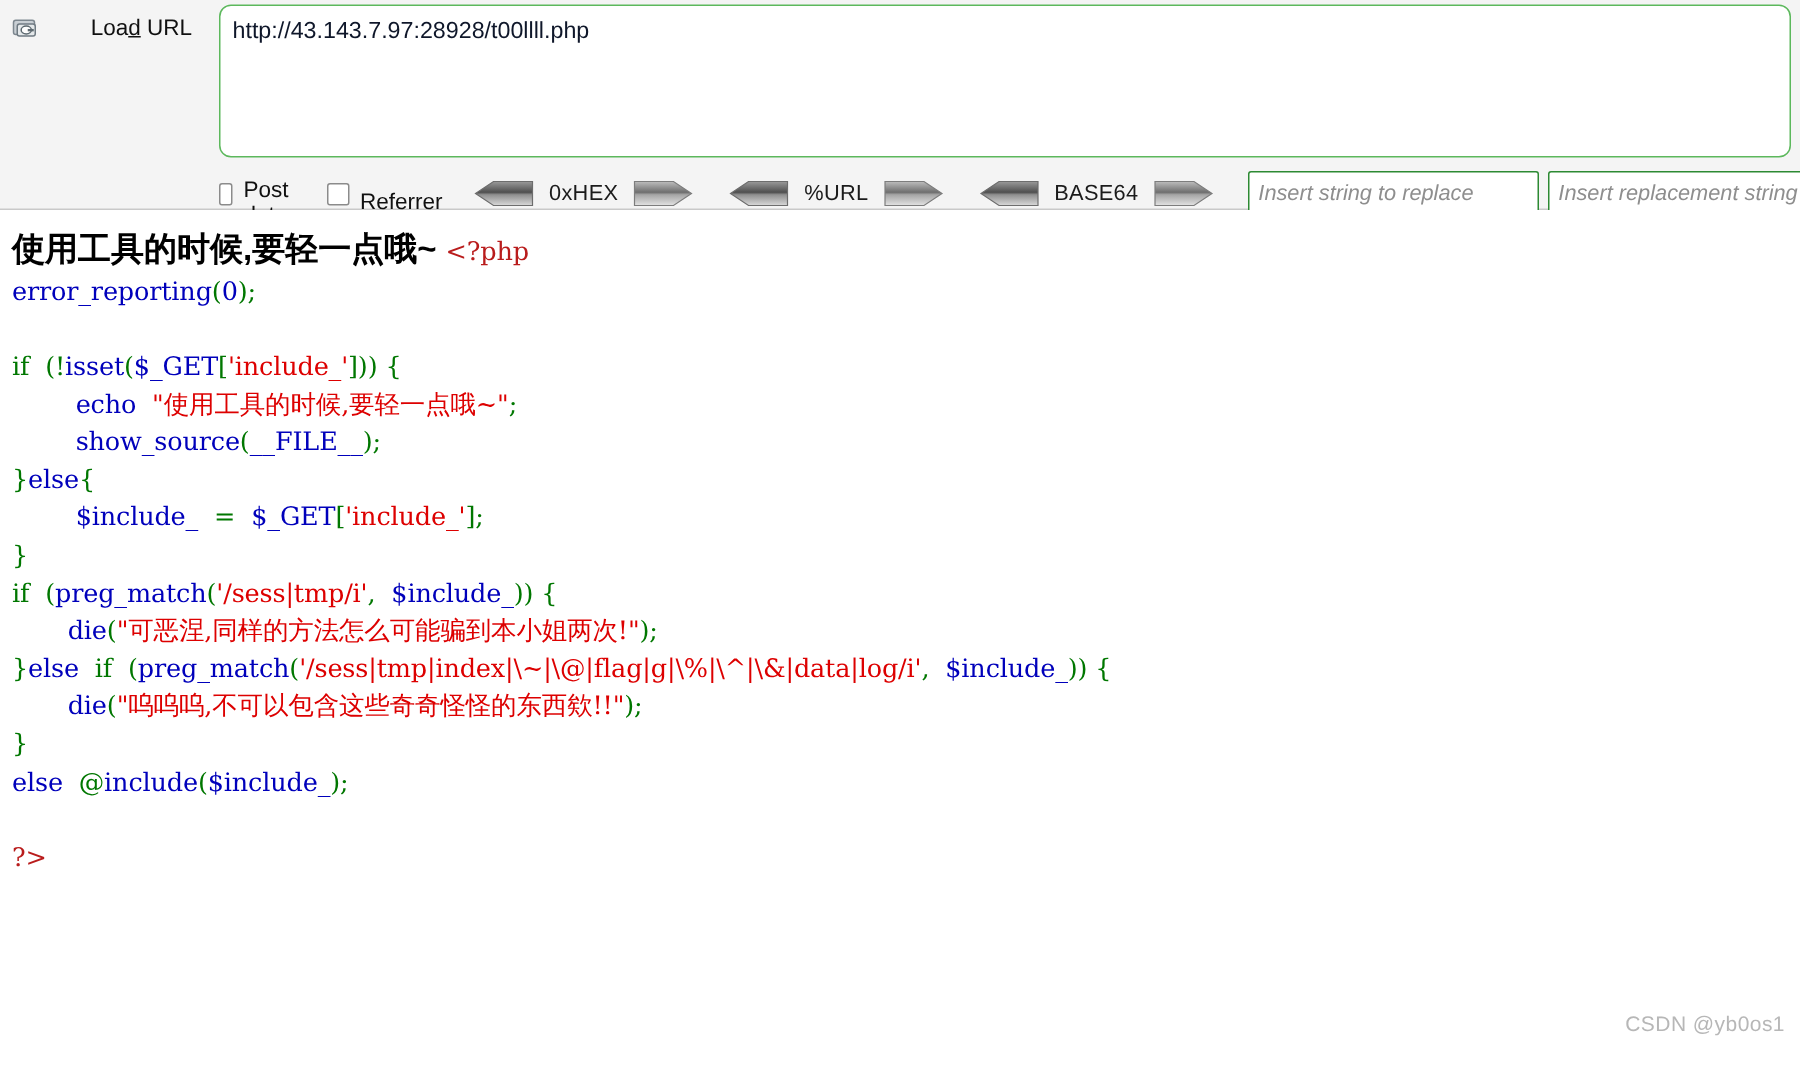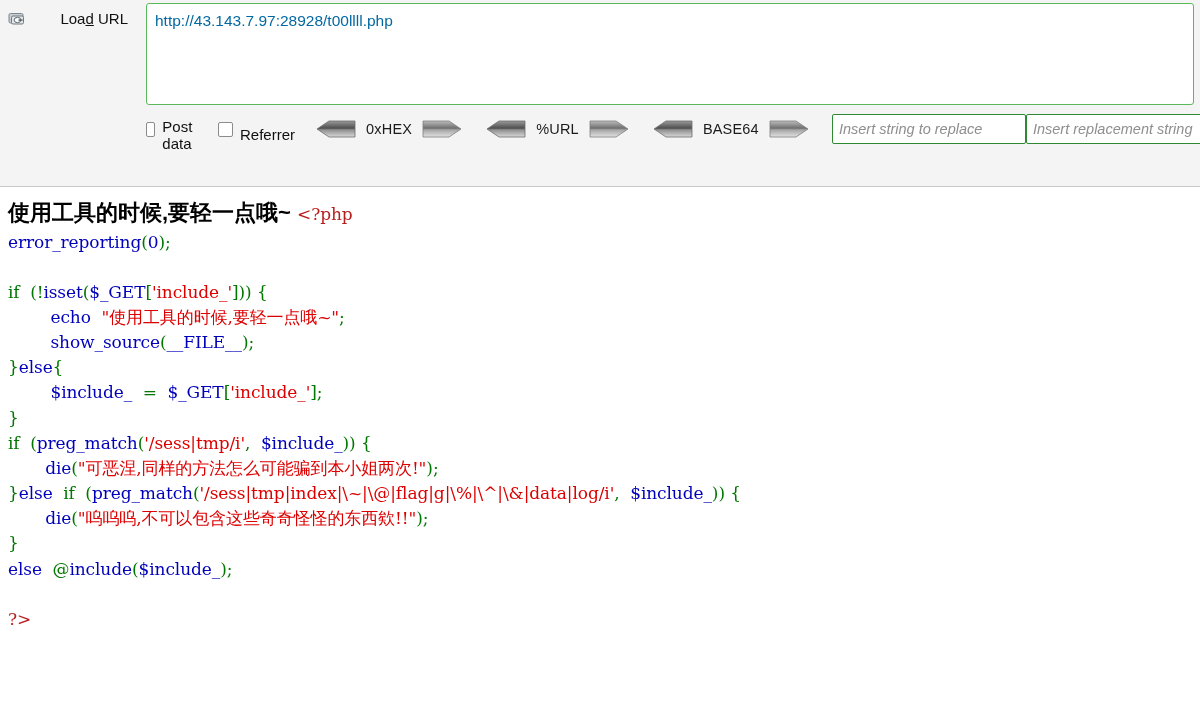--- a/index.html
+++ b/index.html
@@ -9,21 +9,21 @@
     width: 1200px; height: 711px;
     background: #ffffff;
     font-family: "Liberation Sans", sans-serif;
     overflow: hidden;
   }
 
   
   #hackbar {
     position: relative;
     width: 1200px;
-    height: 187px;
+    height: 140px;
     background: #f4f4f4;
     border-bottom: 1px solid #c9c9c9;
   }
 
   
   #hb-actions {
     position: absolute;
     left: 0; top: 0;
     width: 140px; height: 108px;
     padding-top: 2px;
@@ -57,23 +57,23 @@
 
   
   #hb-url-wrap {
     position: absolute;
     left: 146px; top: 3px;
     width: 1048px; height: 102px;
   }
   #hb-url {
     width: 100%; height: 100%;
     border: 1px solid #5cb85c;
-    border-radius: 3px;
+    border-radius: 8px;
     background: #ffffff;
-    color: #0369a1;
+    color: #0f172a;
     font-family: "Liberation Sans", sans-serif;
     font-size: 15.5px;
     padding: 7px 8px;
     resize: none;
     outline: none;
     line-height: 1.25;
     overflow: hidden;
     white-space: pre;
   }
 
@@ -124,20 +124,21 @@
     width: 194px;
     border: 1px solid #2d8a33;
     border-radius: 2px;
     background: #fff;
     font-family: "Liberation Sans", sans-serif;
     font-size: 14.5px;
     font-style: italic;
     padding: 4px 6px;
     outline: none;
     color: #222;
+    margin-right: 6px;
   }
   .hb-repl::placeholder { color: #8e8e8e; font-style: italic; opacity: 1; }
 
   
   #page-body {
     position: relative;
     width: 1200px;
     height: 559px;
     background: #ffffff;
     padding: 10px 8px 0 8px;

